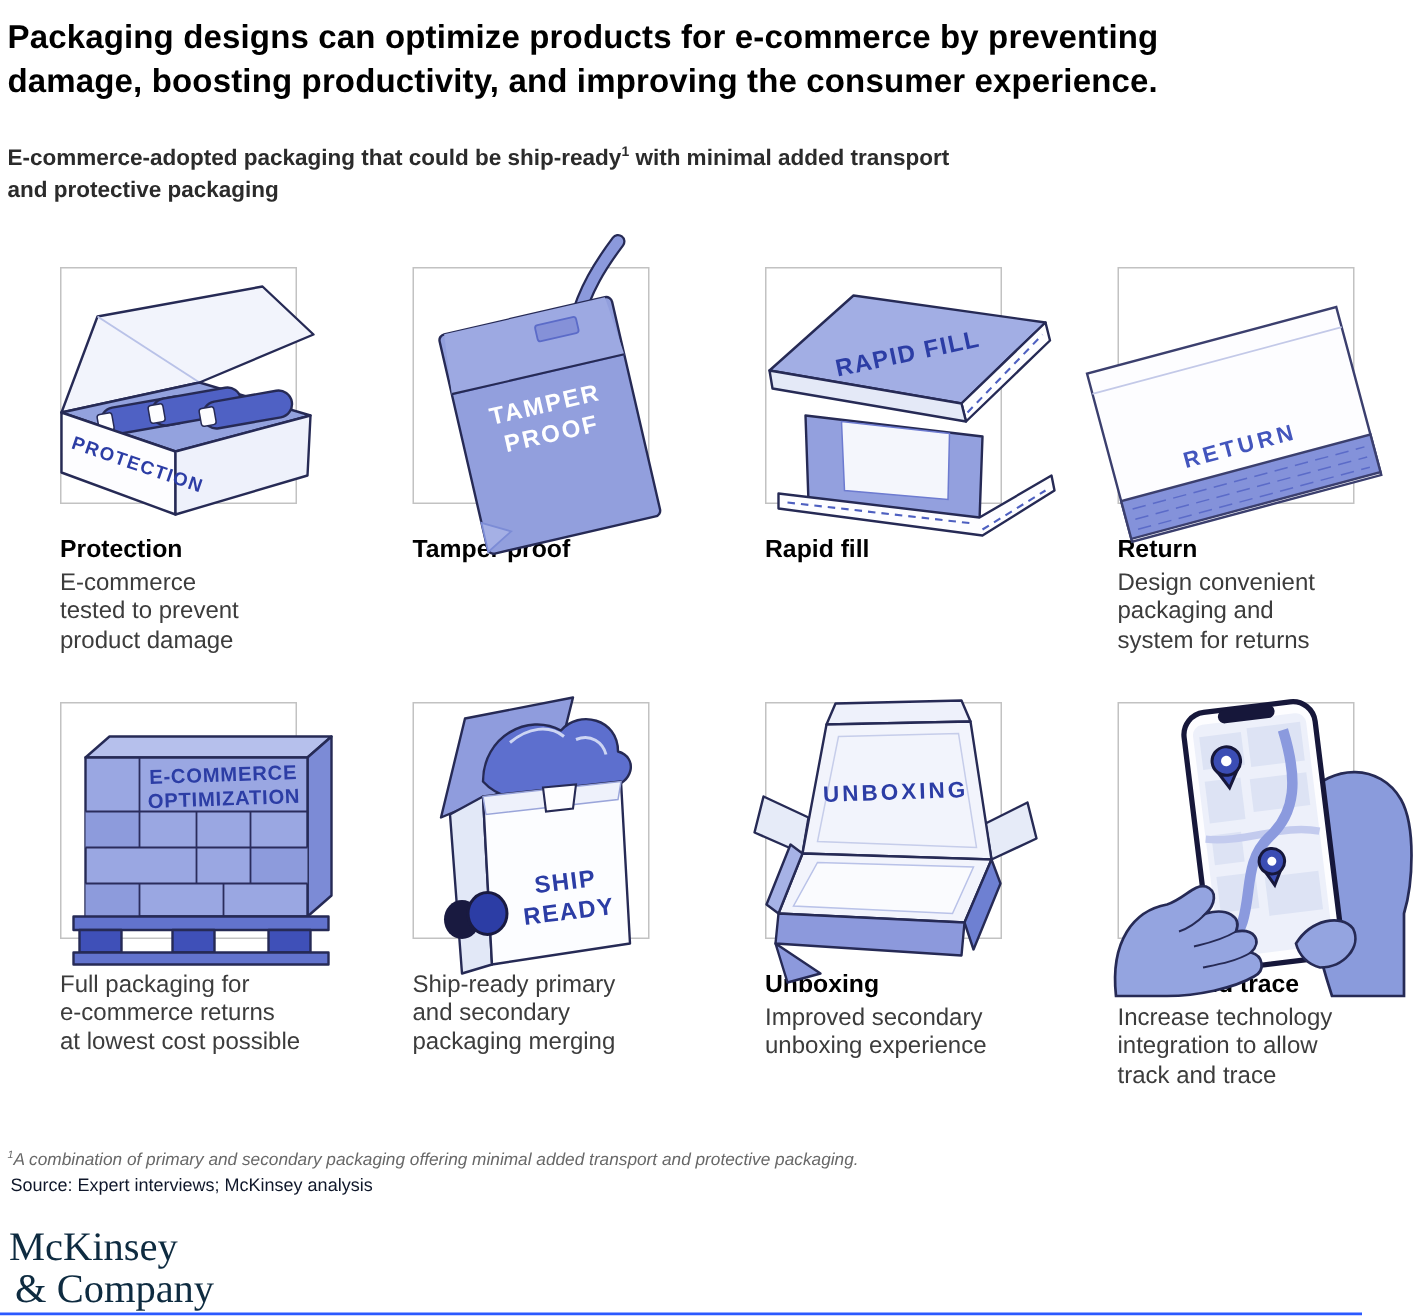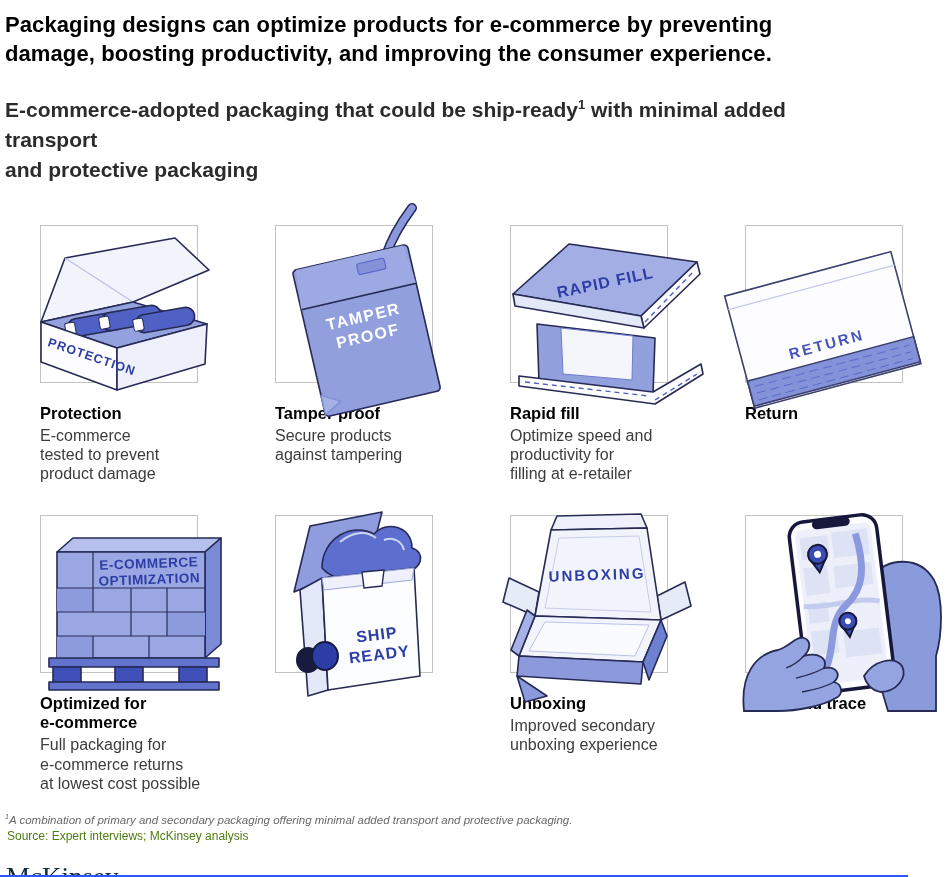--- a/index.html
+++ b/index.html
@@ -3,37 +3,37 @@
 <meta charset="utf-8">
 <style>
   * { box-sizing: border-box; margin: 0; padding: 0; }
   html,body { width: 950px; height: 877px; background: #fff; overflow: hidden;
     font-family: "Liberation Sans", sans-serif; position: relative; }
 
   .page { width: 908px; height: 877px; position: relative; padding: 8px 0 0 0; }
 
   .title { font-size: 22px; font-weight: bold; color: #000; line-height: 1.32;
     margin: 2px 20px 0 5px; white-space: pre-line; letter-spacing: 0.1px; }
-  .subtitle { font-size: 21px; font-weight: bold; color: #2b2b2b; line-height: 1.42;
+  .subtitle { font-size: 15px; font-weight: bold; color: #2b2b2b; line-height: 1.42;
     margin: 27px 20px 0 5px; max-width: 840px; white-space: pre-line; }
   .subtitle sup, .footnote sup { font-size: 62%; vertical-align: super; }
 
   .cards { display: grid; grid-template-columns: repeat(4, 198px); column-gap: 37px;
     margin: 40px 0 0 40px; }
   .card { height: 290px; }
   .fig { position: relative; width: 158px; height: 158px; border: 1px solid #c2c2c2;
     margin-bottom: 21px; }
   .fig svg { position: absolute; overflow: visible; }
   .card h3 { font-size: 16.5px; font-weight: bold; color: #000; line-height: 1.18;
     margin: 0 0 3px 0; white-space: pre-line; }
   .card p { font-size: 16px; color: #3c3c3c; line-height: 1.2; max-width: 190px;
     white-space: pre-line; }
 
   .footnote { margin: 8px 0 0 5px; font-size: 11.5px; color: #686868; line-height: 1.35; font-style: italic; }
-  .source { margin: 1px 0 0 7px; font-size: 12px; color: #4d7c0f; }
+  .source { margin: 1px 0 0 7px; font-size: 12px; color: #0f172a; }
 
   .logo { margin: 21px 0 0 6px; font-family: "Liberation Serif", serif;
     color: #0e2b40; font-size: 27px; line-height: 1.02; }
   .logo .l2 { margin-left: 4px; }
 
   .bottom-rule { position: absolute; left: 0; bottom: 0; width: 100%; height: 2px;
     background: #2b59ff; }
 
   svg text { font-family: "Liberation Sans", sans-serif; font-weight: bold; }
   .t-blue { fill: #2c3da5; }
@@ -93,60 +93,58 @@
             <path d="M46,52 L156,52 L160,92 L42,92 Z" fill="#9da9e2" stroke="none"></path>
             <path d="M42,92 L160,92" stroke="#262a55" stroke-width="1.4" fill="none"></path>
             <rect x="106" y="60" width="28" height="11" rx="2" fill="#8591d8" stroke="#5b6bc8" stroke-width="1.2"></rect>
             <path d="M42,180 L60,190 L42,200 Z" fill="#a5b0e5" stroke="#7c8cd6" stroke-width="1.2"></path>
             <text class="t-white" x="101" y="118" text-anchor="middle" font-size="16" letter-spacing="1.5">TAMPER</text>
             <text class="t-white" x="101" y="138" text-anchor="middle" font-size="16" letter-spacing="1.5">PROOF</text>
           </g>
         </svg>
       </div>
       <h3>Tamper proof</h3>
-      <p>Secure products
-against tampering</p>
     </div>
 
     <div class="card">
       <div class="fig">
         <svg width="210" height="200" viewBox="0 0 210 200" style="left:-8px; top:-2px;">
           <path class="ln" d="M34,100 L152,114 L150,170 L36,158 Z" fill="#93a0de"></path>
           <path d="M58,104 L130,112 L129,156 L60,150 Z" fill="#f4f6fc" stroke="#6d7bd0" stroke-width="1"></path>
           <path class="ln" d="M16,152 L150,168 L198,140 L200,150 L152,180 L16,162 Z" fill="#fdfdff"></path>
           <path d="M22,158 L146,172" stroke="#4d5fc0" stroke-width="1.4" stroke-dasharray="5,4" fill="none"></path>
           <path d="M152,176 L194,150" stroke="#4d5fc0" stroke-width="1.4" stroke-dasharray="5,4" fill="none"></path>
           <path class="ln" d="M10,70 L66,20 L194,38 L138,92 Z" fill="#a2aee4"></path>
           <path class="ln" d="M138,92 L194,38 L197,50 L141,104 Z" fill="#fdfdff"></path>
           <path d="M142,98 L192,46" stroke="#4d5fc0" stroke-width="1.4" stroke-dasharray="5,4" fill="none"></path>
           <path class="ln" d="M10,70 L138,92 L141,104 L12,82 Z" fill="#e4e9f7"></path>
           <text class="t-blue" transform="rotate(-12 102 58)" x="102" y="64" text-anchor="middle" font-size="16" letter-spacing="1">RAPID FILL</text>
         </svg>
       </div>
       <h3>Rapid fill</h3>
-      <p>Optimize speed and
-productivity for
-filling at e-retailer</p>
     </div>
 
     <div class="card">
       <div class="fig">
         <svg width="210" height="200" viewBox="0 0 210 200" style="left:-24px; top:-4px;">
           <g transform="rotate(-15 100 105)">
             <rect x="14" y="50" width="172" height="116" fill="#fdfdff" stroke="#3b3f6e" stroke-width="1.6"></rect>
             <path d="M14,64 L186,64" stroke="#c3c9e8" stroke-width="1.2" fill="none"></path>
             <rect x="14" y="138" width="172" height="26" fill="#8492da" stroke="#3b3f6e" stroke-width="1.6"></rect>
             <path d="M20,145 L180,145" stroke="#5b6bc8" stroke-width="1" stroke-dasharray="9,5" fill="none"></path>
             <path d="M20,152 L180,152" stroke="#5b6bc8" stroke-width="1" stroke-dasharray="9,5" fill="none"></path>
             <path d="M20,159 L180,159" stroke="#5b6bc8" stroke-width="1" stroke-dasharray="9,5" fill="none"></path>
             <text x="100" y="128" text-anchor="middle" font-size="15" letter-spacing="2.5" fill="#4355bd">RETURN</text>
           </g>
         </svg>
       </div>
       <h3>Return</h3>
+      <p>Design convenient
+packaging and
+system for returns</p>
     </div>
 
     <div class="card">
       <div class="fig">
         <svg width="215" height="205" viewBox="0 0 215 205" style="left:-14px; top:-8px;">
           <path class="ln" d="M30,44 L46,30 L194,30 L178,44 Z" fill="#b6c0ec"></path>
           <path class="ln" d="M178,44 L194,30 L194,136 L178,150 Z" fill="#7c8bd6"></path>
           <rect class="ln" x="30" y="44" width="148" height="106" fill="#9aa7e2"></rect>
           <rect x="30" y="80" width="36" height="24" fill="#8d9bdc"></rect>
           <rect x="140" y="104" width="38" height="24" fill="#8d9bdc"></rect>
@@ -168,22 +166,20 @@
             <text class="t-blue" x="122" y="60" text-anchor="middle" font-size="13.5" letter-spacing="0.5">E-COMMERCE</text>
             <text class="t-blue" x="122" y="76" text-anchor="middle" font-size="13.5" letter-spacing="0.5">OPTIMIZATION</text>
           </g>
           <rect class="ln" x="22" y="150" width="170" height="9" fill="#6273cd"></rect>
           <rect class="ln" x="26" y="159" width="28" height="15" fill="#3f50b8"></rect>
           <rect class="ln" x="88" y="159" width="28" height="15" fill="#3f50b8"></rect>
           <rect class="ln" x="152" y="159" width="28" height="15" fill="#3f50b8"></rect>
           <rect class="ln" x="22" y="174" width="170" height="8" fill="#6273cd"></rect>
         </svg>
       </div>
-      <h3>Optimized for
-e-commerce</h3>
       <p>Full packaging for
 e-commerce returns
 at lowest cost possible</p>
     </div>
 
     <div class="card">
       <div class="fig">
         <svg width="205" height="205" viewBox="0 0 205 205" style="left:-12px; top:-18px;">
           <path class="ln" d="M30,94 L46,28 L118,14 L106,62 Z" fill="#8f9cdd"></path>
           <path class="ln" d="M58,70 C58,40 88,24 110,36 C122,22 148,28 148,50 C162,54 158,72 142,74 C114,86 74,88 58,70 Z" fill="#5d6fce"></path>
@@ -194,20 +190,23 @@
           <path d="M58,80 L150,70 L148,82 L60,92 Z" fill="#eef1fb" stroke="#9aa5da" stroke-width="1"></path>
           <path d="M98,74 L120,72 L118,88 L100,90 Z" fill="#fdfdff" stroke="#262a55" stroke-width="1.4"></path>
           <ellipse cx="44" cy="162" rx="12" ry="13" fill="#191a40"></ellipse>
           <ellipse cx="61" cy="158" rx="13" ry="14" fill="#2c3da5" stroke="#191a40" stroke-width="2"></ellipse>
           <g transform="rotate(-7 114 146)">
             <text class="t-blue" x="114" y="142" text-anchor="middle" font-size="16" letter-spacing="1">SHIP</text>
             <text class="t-blue" x="114" y="162" text-anchor="middle" font-size="16" letter-spacing="1">READY</text>
           </g>
         </svg>
       </div>
+      <p>Ship-ready primary
+and secondary
+packaging merging</p>
     </div>
 
     <div class="card">
       <div class="fig">
         <svg width="212" height="205" viewBox="0 0 212 205" style="left:-18px; top:-8px;">
           <path class="ln" d="M64,8 L148,6 L154,20 L58,22 Z" fill="#eef1fb"></path>
           <path class="ln" d="M42,108 L10,94 L16,70 L46,84 Z" fill="#e6ebf8"></path>
           <path class="ln" d="M168,112 L198,98 L192,74 L164,88 Z" fill="#e6ebf8"></path>
           <path class="ln" d="M58,22 L154,20 L168,112 L42,108 Z" fill="#f2f4fc"></path>
           <path d="M66,30 L146,28 L158,104 L52,100 Z" fill="none" stroke="#c6cdea" stroke-width="1"></path>
@@ -254,20 +253,23 @@
               <circle r="8.5" fill="#3b4db4" stroke="#16173a" stroke-width="2"></circle>
               <circle r="3" fill="#fff"></circle>
             </g>
           </g>
           <path d="M6,205 C2,168 18,148 40,144 C52,140 58,130 66,132 C74,135 72,144 66,150 C80,146 90,152 86,162 C98,160 104,168 96,176 C104,178 106,188 98,192 C84,200 60,205 40,205 Z" fill="#94a4e0" stroke="#262a55" stroke-width="1.8"></path>
           <path d="M66,150 C60,156 54,160 48,162 M86,162 C76,168 66,170 58,172 M96,176 C86,182 74,184 64,186" stroke="#262a55" stroke-width="1.3" fill="none"></path>
           <path d="M126,170 C136,154 156,150 164,160 C170,172 158,186 142,186 C134,184 128,178 126,170 Z" fill="#94a4e0" stroke="#262a55" stroke-width="1.8"></path>
         </svg>
       </div>
       <h3>Track and trace</h3>
+      <p>Increase technology
+integration to allow
+track and trace</p>
     </div>
 
   </div>
 
   <div class="footnote"><sup>1</sup><span>A combination of primary and secondary packaging offering minimal added transport and protective packaging.</span></div>
   <div class="source">Source: Expert interviews; McKinsey analysis</div>
 
   <div class="logo">
     <div class="l1">McKinsey</div>
     <div class="l2">&amp; Company</div>

